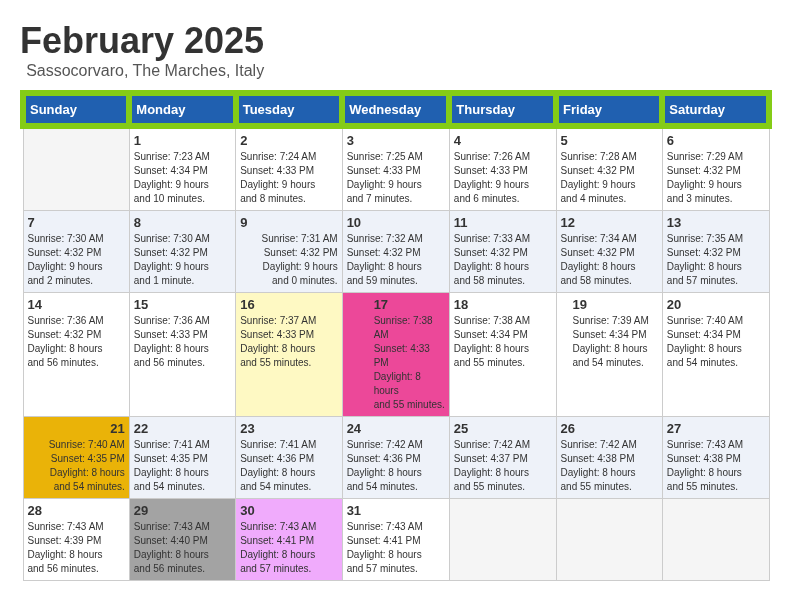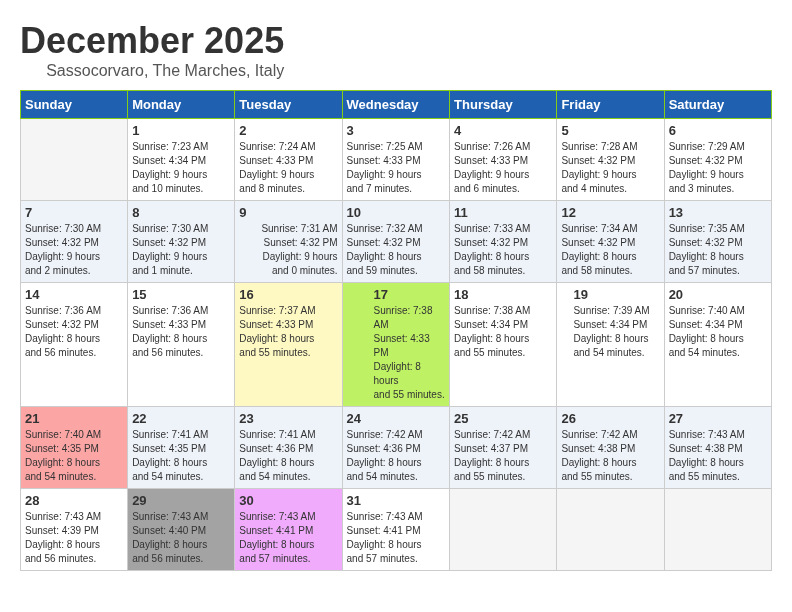--- a/index.html
+++ b/index.html
@@ -56,21 +56,21 @@
       width: 100%;
       border-collapse: collapse;
       border: 1px solid #ccc;
     }
     .calendar th {
       background-color: #2060b0;
       color: #fff;
       font-size: 13px;
       padding: 6px 4px;
       text-align: left;
-      border: 1px solid #84cc16;
+      border: 6px solid #84cc16;
     }
     .calendar td {
       vertical-align: top;
       border: 1px solid #ccc;
       padding: 4px;
       width: 108px;
       min-height: 80px;
       font-size: 10px;
       color: #333;
       background: #fff;
@@ -91,21 +91,21 @@
     }
     .calendar tr:nth-child(even) td:not(.empty) {
       
     }
   </style>
 </head>
 <body>
 
 <div class="header-section">
   <div class="title-section">
-    <div class="month-title">December 2025</div>
+    <div class="month-title">February 2025</div>
     <div class="location-title">Sassocorvaro, The Marches, Italy</div>
   </div>
 </div>
 
 <table class="calendar">
   <thead>
     <tr>
     <th>Sunday</th>
         <th>Monday</th>
         <th>Tuesday</th>
@@ -227,21 +227,21 @@
 Daylight: 8 hours
 and 56 minutes.</div>
         </td>
         <td style="background: #fef9c3;">
           <span class="day-number">16</span>
           <div class="day-info" style="white-space: pre-line;">Sunrise: 7:37 AM
 Sunset: 4:33 PM
 Daylight: 8 hours
 and 55 minutes.</div>
         </td>
-        <td style="background: #bef264; padding-left: 31px;">
+        <td style="background: #ec4899; padding-left: 31px;">
           <span class="day-number">17</span>
           <div class="day-info" style="white-space: pre-line;">Sunrise: 7:38 AM
 Sunset: 4:33 PM
 Daylight: 8 hours
 and 55 minutes.</div>
         </td>
         <td style="background: rgb(255, 255, 255);">
           <span class="day-number">18</span>
           <div class="day-info" style="white-space: pre-line;">Sunrise: 7:38 AM
 Sunset: 4:34 PM
@@ -257,21 +257,21 @@
         </td>
         <td style="background: rgb(255, 255, 255); margin-left: 37px;">
           <span class="day-number">20</span>
           <div class="day-info" style="white-space: pre-line;">Sunrise: 7:40 AM
 Sunset: 4:34 PM
 Daylight: 8 hours
 and 54 minutes.</div>
         </td>
       </tr>
       <tr>
-        <td style="background: #fca5a5;">
+        <td style="background: #eab308; text-align: right;">
           <span class="day-number">21</span>
           <div class="day-info" style="white-space: pre-line;">Sunrise: 7:40 AM
 Sunset: 4:35 PM
 Daylight: 8 hours
 and 54 minutes.</div>
         </td>
         <td style="background: rgb(238, 242, 249);">
           <span class="day-number">22</span>
           <div class="day-info" style="white-space: pre-line;">Sunrise: 7:41 AM
 Sunset: 4:35 PM

